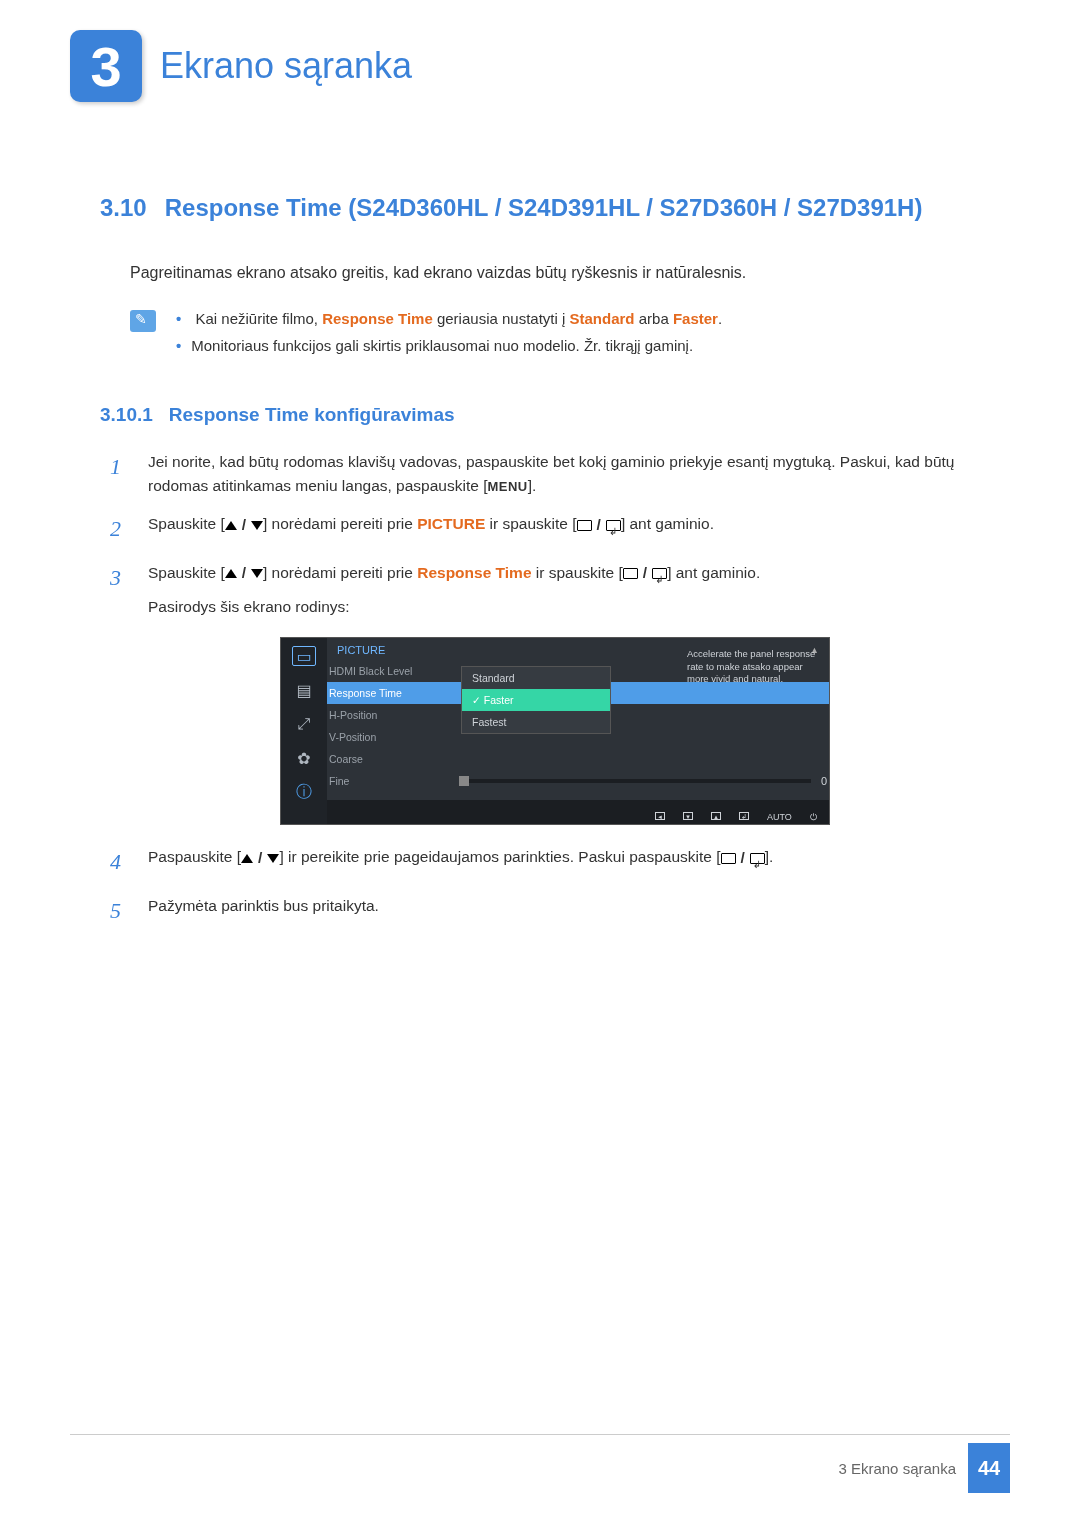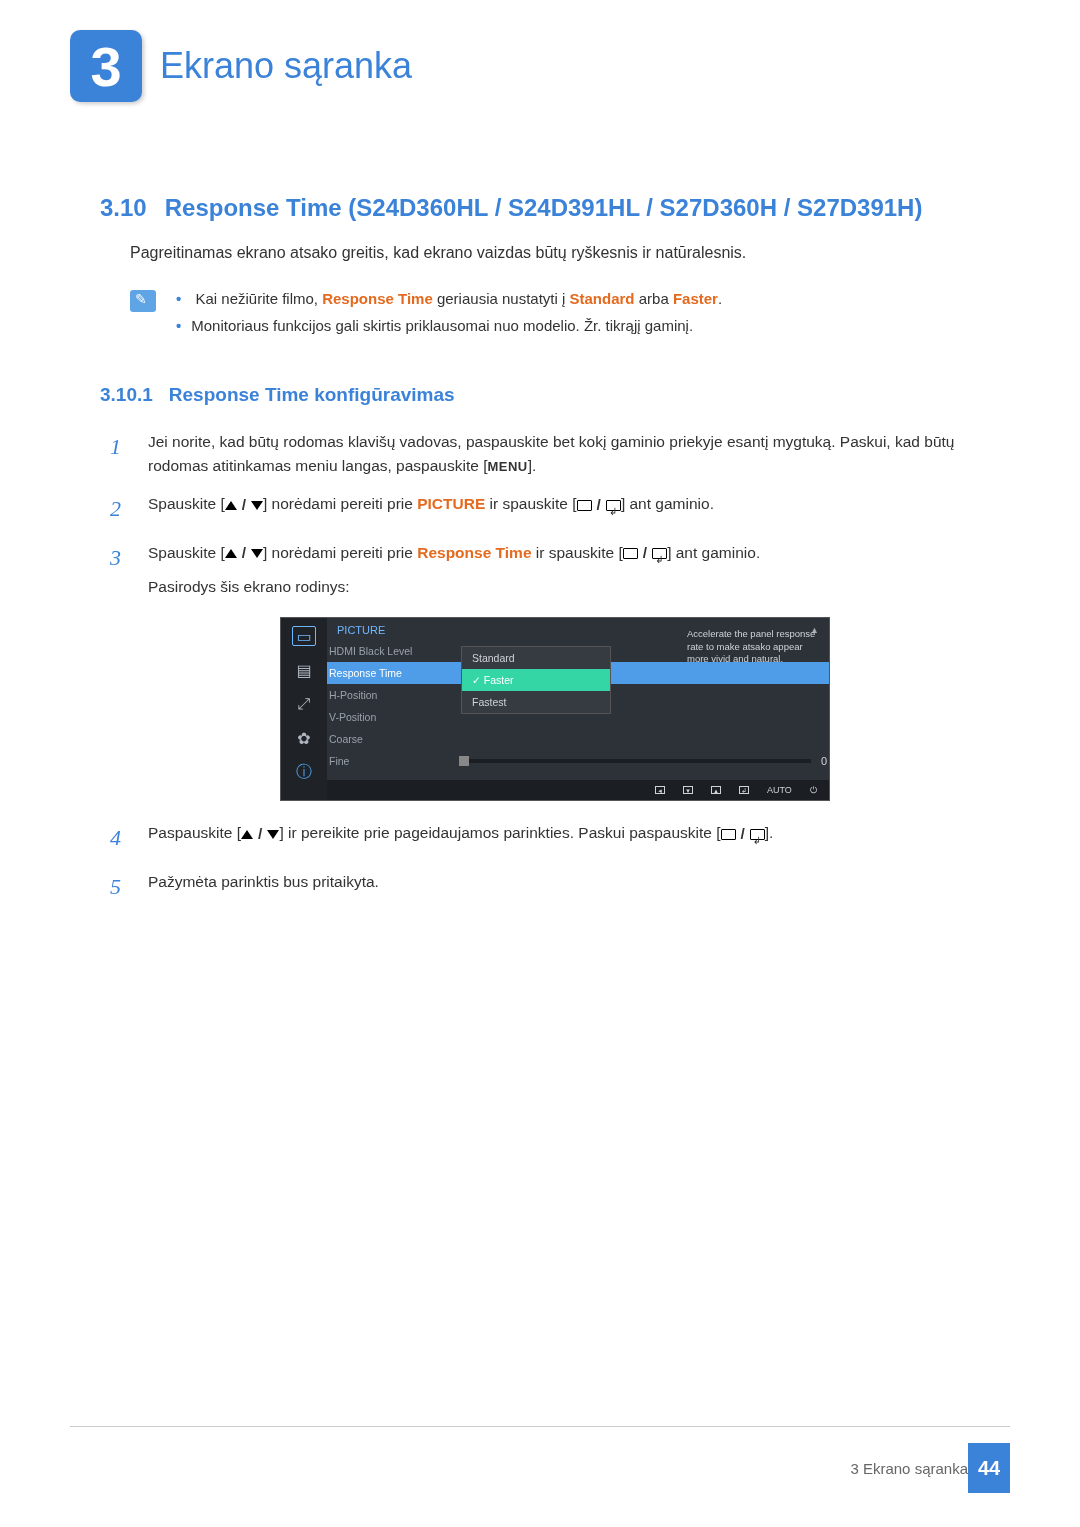--- a/index.html
+++ b/index.html
@@ -42,21 +42,21 @@
   }
   .section {
     margin: 0 30px;
   }
   .section-head {
     display: flex;
     gap: 18px;
     color: #3b82d9;
     font-size: 24px;
     font-weight: bold;
-    margin-bottom: 20px;
+    margin-bottom: 40px;
     line-height: 1.35;
   }
   .section-num { white-space: nowrap; }
   .intro { font-size: 16px; margin: 0 0 28px 30px; }
   .note-box {
     display: flex;
     gap: 20px;
     margin: 0 0 40px 30px;
   }
   .note-icon {
@@ -130,29 +130,29 @@
   .sub-item.sel::before { content:"✓ "; color:#fff; }
   .desc-box {
     position:absolute; right:6px; top:6px; width:140px;
     font-size:9.5px; color:#cfd3d8; line-height:1.3;
     padding:4px;
   }
   .slider { flex:1; height:4px; background:#1b1e22; margin:0 10px; position:relative; }
   .slider::after { content:""; position:absolute; left:0; top:-3px; width:10px; height:10px; background:#888; }
   .osd-bottom {
     height:20px; background:#1b1e22;
-    display:flex; justify-content:flex-end; align-items:center;
-    gap:18px; padding:0 12px; font-size:9px; color:#cfd3d8;
+    display:flex; justify-content:flex-end; align-items:flex-start;
+    gap:18px; padding:12px 12px; font-size:9px; color:#cfd3d8;
     margin-top:8px;
   }
   .osd-bottom .b { display:inline-block; width:10px; height:8px; border:1px solid #cfd3d8; text-align:center; line-height:7px; font-size:7px;}
   .footer {
     position:absolute; bottom:34px; left:70px; right:70px;
-    border-top:1px solid #ccc; padding-top:16px;
-    display:flex; justify-content:flex-end; align-items:center; gap:0;
+    border-top:1px solid #ccc; padding-top:8px;
+    display:flex; justify-content:flex-end; align-items:center; gap:12px;
     font-size:15px; color:#666;
   }
   .pg-badge {
     background:#3b82d9; color:#fff; font-weight:bold;
     width:42px; height:50px; display:flex; align-items:center; justify-content:center;
     font-size:20px;
   }
 </style>
 </head>
 <body>

